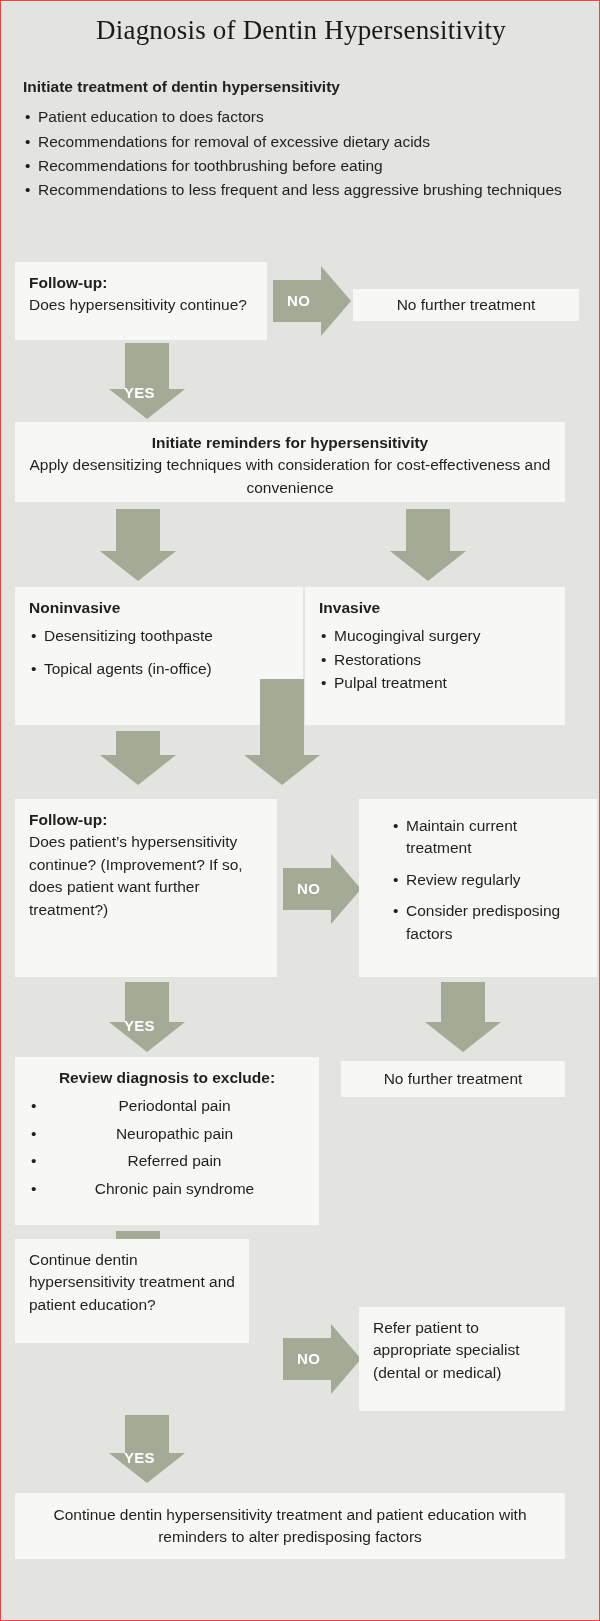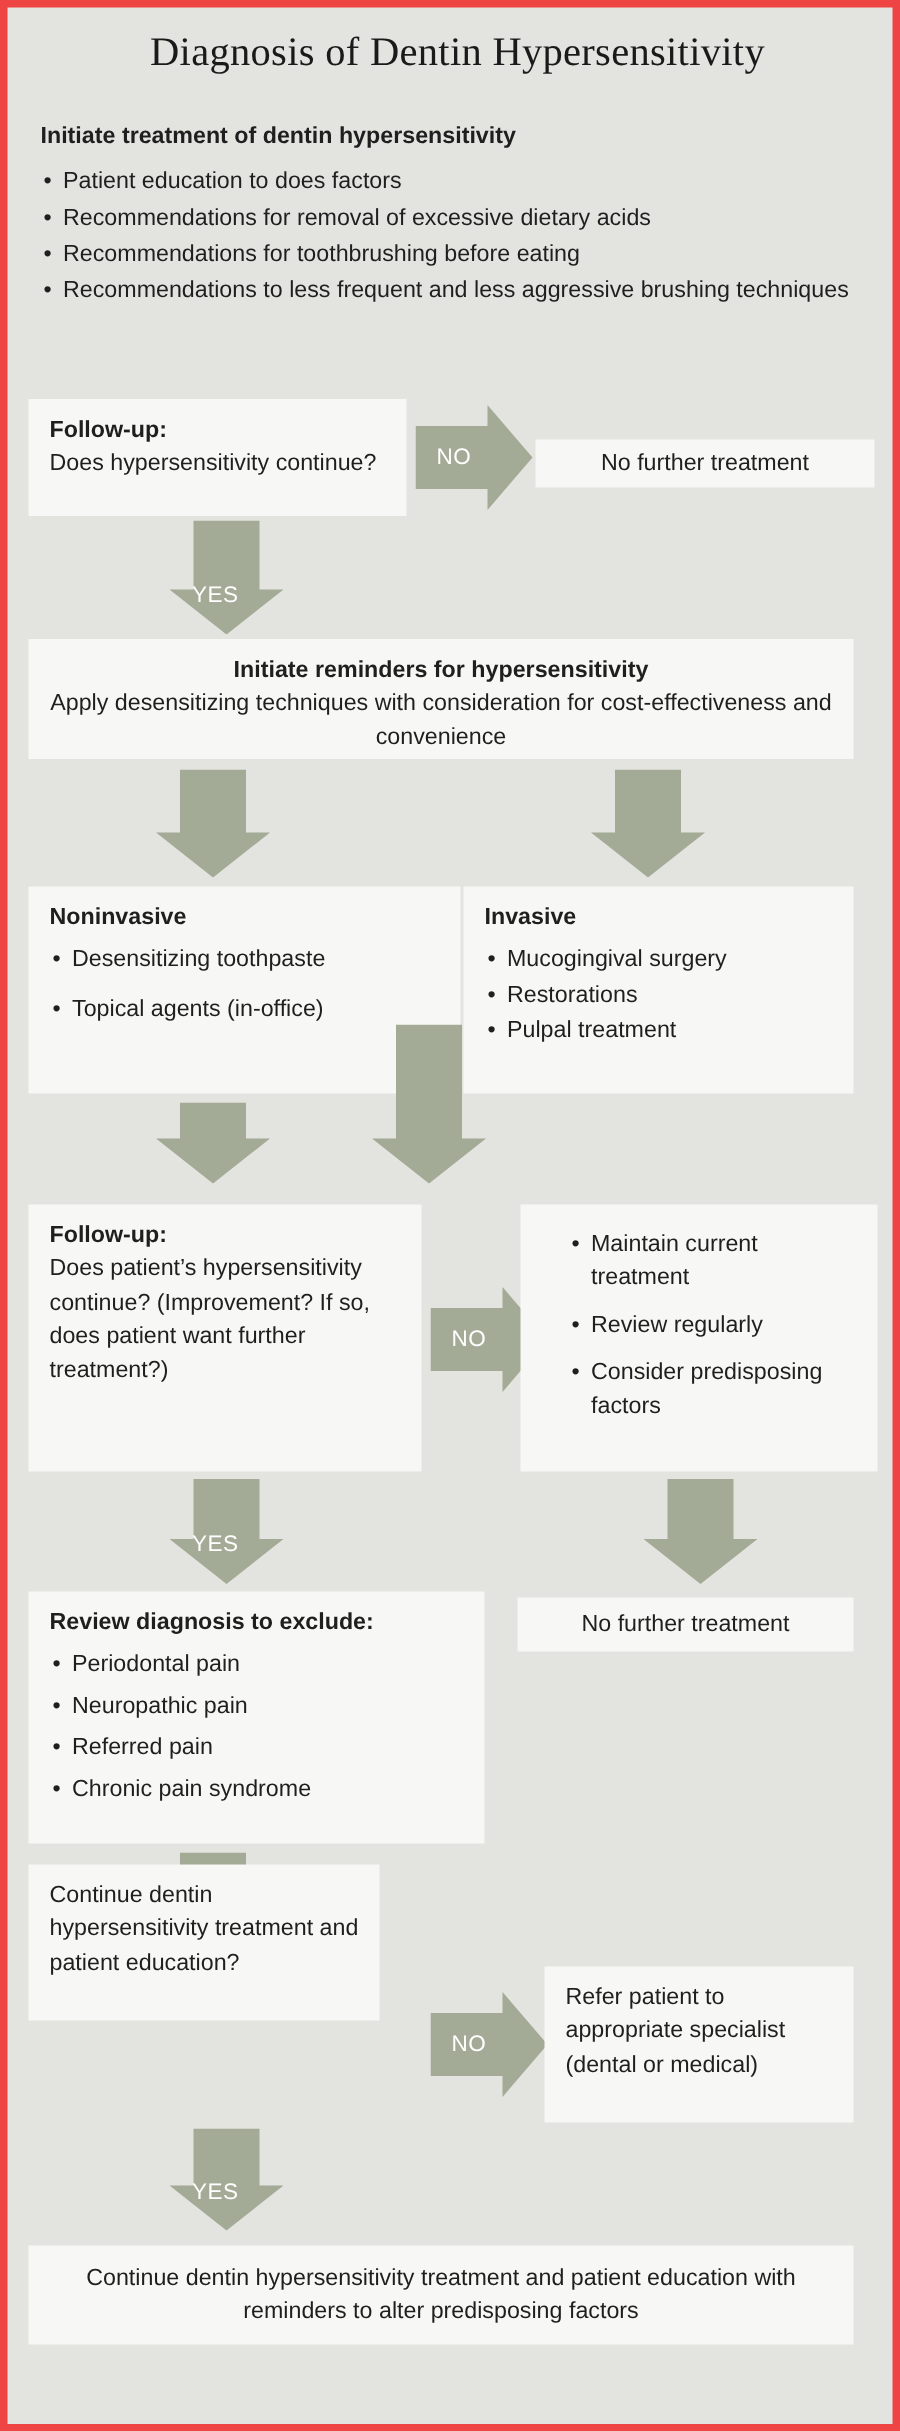--- a/index.html
+++ b/index.html
@@ -9,21 +9,21 @@
   }
   body {
     font-family: "Liberation Sans", sans-serif;
   }
   #page {
     position: relative;
     width: 600px;
     height: 1621px;
     background: #e3e3df;
     box-sizing: border-box;
-    border: 5px solid #ef4444;
+    border: 1px solid #ef4444;
     overflow: hidden;
   }
   .title {
     position: absolute;
     left: 0;
     top: 14px;
     width: 600px;
     text-align: center;
     font-family: "Liberation Serif", serif;
     font-size: 27px;
@@ -74,21 +74,21 @@
   }
   .arrow-down svg, .arrow-right svg {
     display: block;
   }
   .arrow-right {
     position: absolute;
   }
   .arrow-label {
     position: absolute;
     color: #ffffff;
-    font-weight: normal;
+    font-weight: bold;
     font-size: 15px;
     letter-spacing: 0.3px;
   }
   .arrow-label.yes {
     font-size: 15px;
   }
 </style>
 </head>
 <body>
 
@@ -180,21 +180,21 @@
     <div>Does patient’s hypersensitivity continue? (Improvement? If so, does patient want further treatment?)</div>
   </div>
 
   <div class="arrow-right" style="left:282px; top:853px;">
     <svg width="78" height="70" viewBox="0 0 78 70">
       <polygon points="0,14 48,14 48,0 78,35 48,70 48,56 0,56" fill="#a3aa95"></polygon>
     </svg>
   </div>
   <div class="arrow-label" style="left:296px; top:879px;">NO</div>
 
-  <div class="box pad" style="left:342px; top:798px; width:238px; height:178px;padding-left:32px;">
+  <div class="box pad" style="left:358px; top:798px; width:238px; height:178px;padding-left:32px;">
     <ul class="bul" style="margin-top:6px;">
       <li style="margin-bottom:9px;">Maintain current treatment</li>
       <li style="margin-bottom:9px;">Review regularly</li>
       <li>Consider predisposing factors</li>
     </ul>
   </div>
 
   <div class="arrow-down" style="left:108px; top:981px;">
     <svg width="76" height="70" viewBox="0 0 76 70">
       <polygon points="16,0 60,0 60,40 76,40 38,70 0,40 16,40" fill="#a3aa95"></polygon>
@@ -205,21 +205,21 @@
   <div class="arrow-down" style="left:424px; top:981px;">
     <svg width="76" height="70" viewBox="0 0 76 70">
       <polygon points="16,0 60,0 60,40 76,40 38,70 0,40 16,40" fill="#a3aa95"></polygon>
     </svg>
   </div>
 
   <div class="box pad center" style="left:340px; top:1060px; width:224px; height:36px; display:flex; align-items:center; justify-content:center;">
     <span>No further treatment</span>
   </div>
 
-  <div class="box pad" style="left:14px; top:1056px; width:304px; height:168px;">
+  <div class="box pad" style="left:14px; top:1056px; width:304px; height:168px;text-align:center;">
     <div class="hdr">Review diagnosis to exclude:</div>
     <ul class="bul" style="margin-top:6px;">
       <li style="margin-bottom:5px;">Periodontal pain</li>
       <li style="margin-bottom:5px;">Neuropathic pain</li>
       <li style="margin-bottom:5px;">Referred pain</li>
       <li>Chronic pain syndrome</li>
     </ul>
   </div>
 
   <div class="arrow-down" style="left:99px; top:1230px;">

